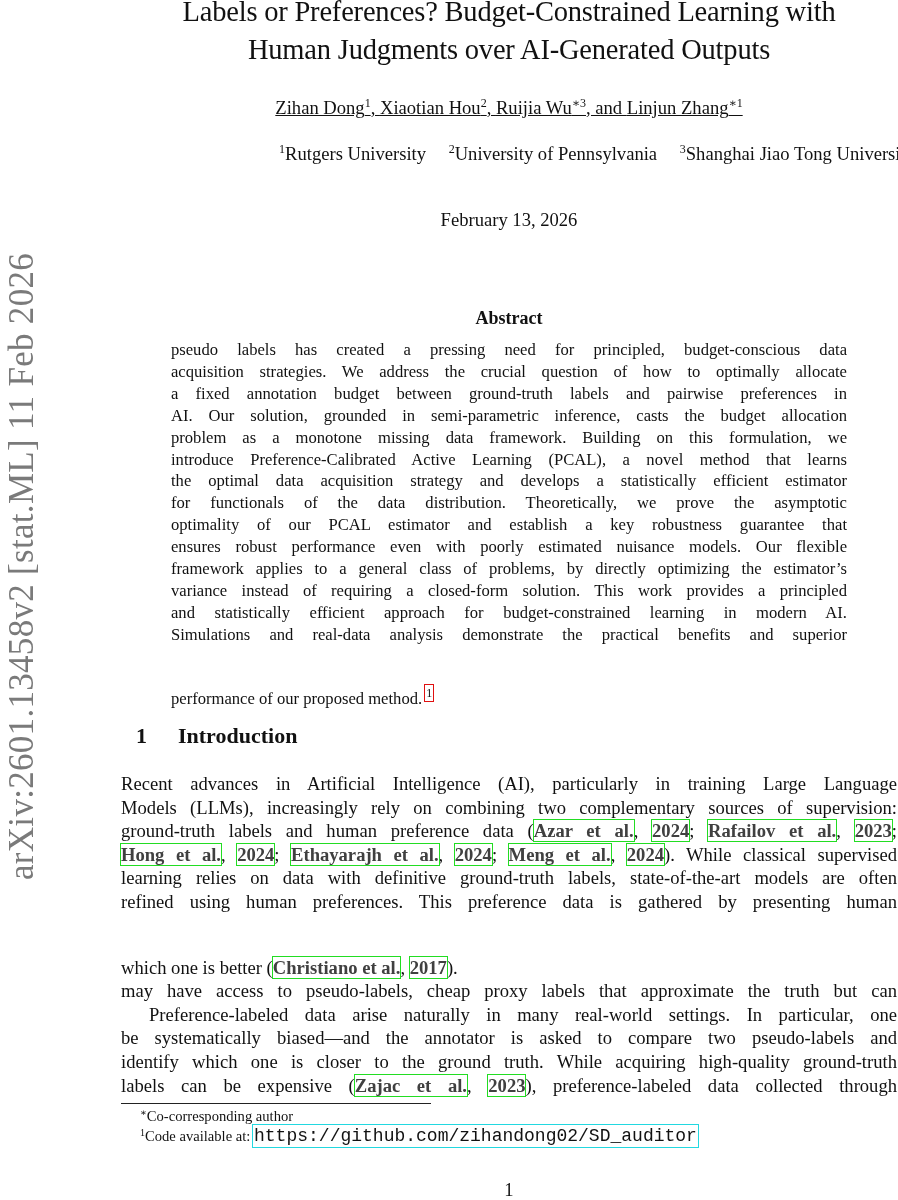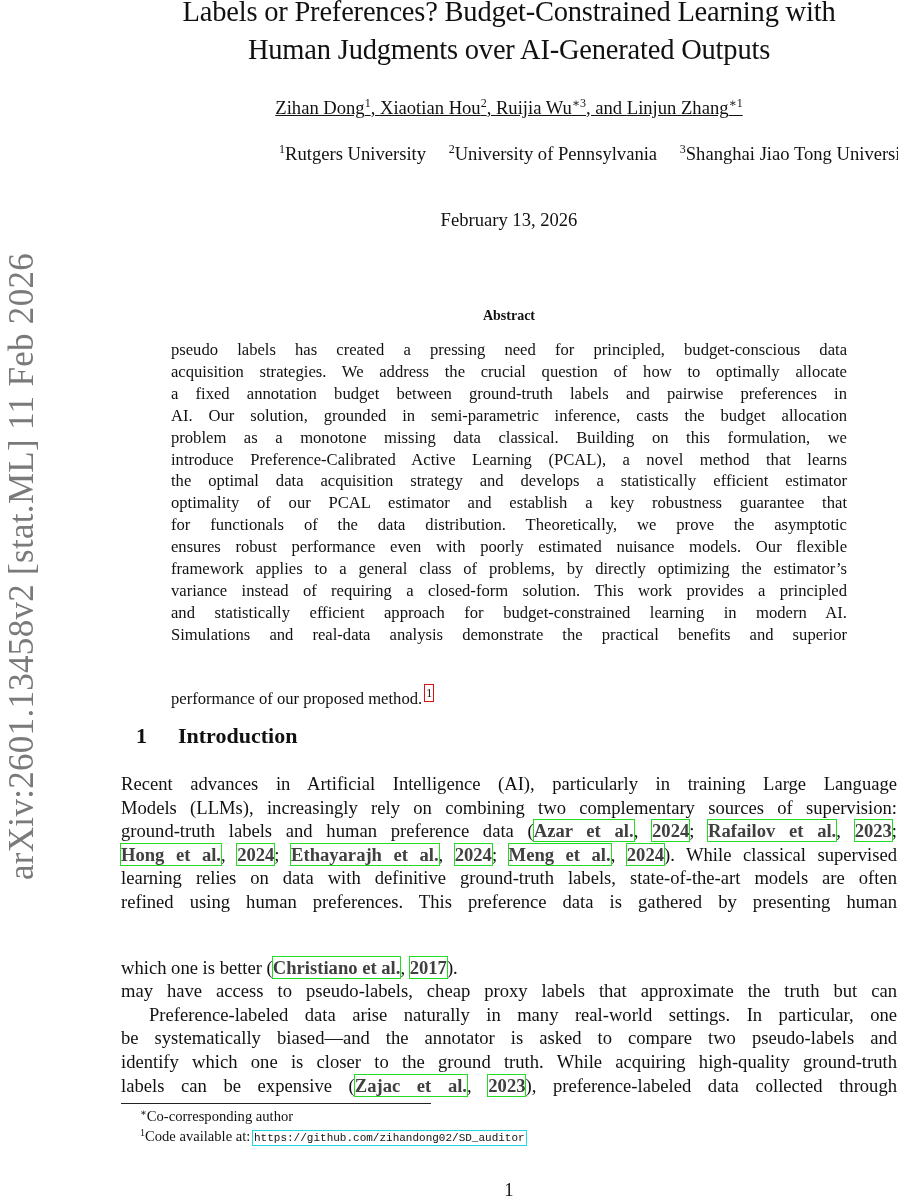--- a/index.html
+++ b/index.html
@@ -26,40 +26,40 @@
     font-size: 18.6px; top: 209px;
   }
   .sidestamp {
     position: absolute; left: 2px; top: 880px;
     transform-origin: 0 0; transform: rotate(-90deg);
     font-size: 35px; color: #7a7a7a; white-space: nowrap; letter-spacing: 0.3px;
     font-family: "Liberation Serif", "DejaVu Serif", serif;
   }
   .abstract-title {
     position: absolute; left: 171px; width: 676px; text-align: center;
-    font-weight: bold; font-size: 14px; top: 308px;
+    font-weight: bold; font-size: 18px; top: 308px;
   }
   .abstract {
     position: absolute; left: 171px; width: 676px; top: 339px;
     font-size: 16.6px; line-height: 21.9px; text-align: justify;
   }
   .abstract .ln, .body .ln { display: block; text-align: justify; text-align-last: justify; white-space: nowrap; }
   .abstract .ln.last, .body .ln.last { text-align-last: left; margin-top: 42px; }
   .indent { padding-left: 28px; }
   .section {
     position: absolute; left: 136px; top: 723px; font-weight: bold; font-size: 22px;
   }
   .section .num { display: inline-block; width: 42px; }
   .body {
     position: absolute; left: 121px; width: 776px; top: 772px;
     font-size: 18.6px; line-height: 23.6px;
   }
   .cite { outline: 1.5px solid #22dd22; outline-offset: 0px; color: #404040; text-decoration: none; font-weight: bold; }
   .fnref { outline: 1.5px solid #e01010; outline-offset: 1px; font-size: 12px; vertical-align: 7px; line-height: 0; }
-  .urlbox { outline: 1.5px solid #22d8e0; outline-offset: 1px; font-family: "Liberation Mono", "DejaVu Sans Mono", monospace; font-size: 11px; color: #111; text-decoration: none; }
+  .urlbox { outline: 1.5px solid #22d8e0; outline-offset: 1px; font-family: "Liberation Mono", "DejaVu Sans Mono", monospace; font-size: 18px; color: #111; text-decoration: none; }
   .fnrule { position: absolute; left: 121px; top: 1103px; width: 310px; height: 0; border-top: 1px solid #222; }
   .footnotes { position: absolute; left: 140px; top: 1106px; font-size: 14.6px; line-height: 20px; }
   .footnotes sup { font-size: 10px; vertical-align: 5px; }
   .pagenum { position: absolute; left: 120px; width: 778px; text-align: center; top: 1179px; font-size: 18.6px; }
 </style>
 </head>
 <body>
 
 <div class="sidestamp">arXiv:2601.13458v2  [stat.ML]  11 Feb 2026</div>
 
@@ -80,25 +80,25 @@
 </div>
 
 <div class="date">February 13, 2026</div>
 
 <div class="abstract-title">Abstract</div>
 <div class="abstract">
   <span class="ln">pseudo labels has created a pressing need for principled, budget-conscious data</span>
   <span class="ln">acquisition strategies. We address the crucial question of how to optimally allocate</span>
   <span class="ln">a fixed annotation budget between ground-truth labels and pairwise preferences in</span>
   <span class="ln">AI. Our solution, grounded in semi-parametric inference, casts the budget allocation</span>
-  <span class="ln">problem as a monotone missing data classical. Building on this formulation, we</span>
+  <span class="ln">problem as a monotone missing data framework. Building on this formulation, we</span>
   <span class="ln">introduce Preference-Calibrated Active Learning (PCAL), a novel method that learns</span>
   <span class="ln">the optimal data acquisition strategy and develops a statistically efficient estimator</span>
+  <span class="ln">for functionals of the data distribution.  Theoretically, we prove the asymptotic</span>
   <span class="ln">optimality of our PCAL estimator and establish a key robustness guarantee that</span>
-  <span class="ln">for functionals of the data distribution.  Theoretically, we prove the asymptotic</span>
   <span class="ln">ensures robust performance even with poorly estimated nuisance models. Our flexible</span>
   <span class="ln">framework applies to a general class of problems, by directly optimizing the estimator’s</span>
   <span class="ln">variance instead of requiring a closed-form solution. This work provides a principled</span>
   <span class="ln">and statistically efficient approach for budget-constrained learning in modern AI.</span>
   <span class="ln">Simulations and real-data analysis demonstrate the practical benefits and superior</span>
   <span class="ln last"><span>performance of our proposed method.</span> <a class="fnref">1</a></span>
 </div>
 
 <div class="section">
   <span class="num">1</span><span>Introduction</span>

